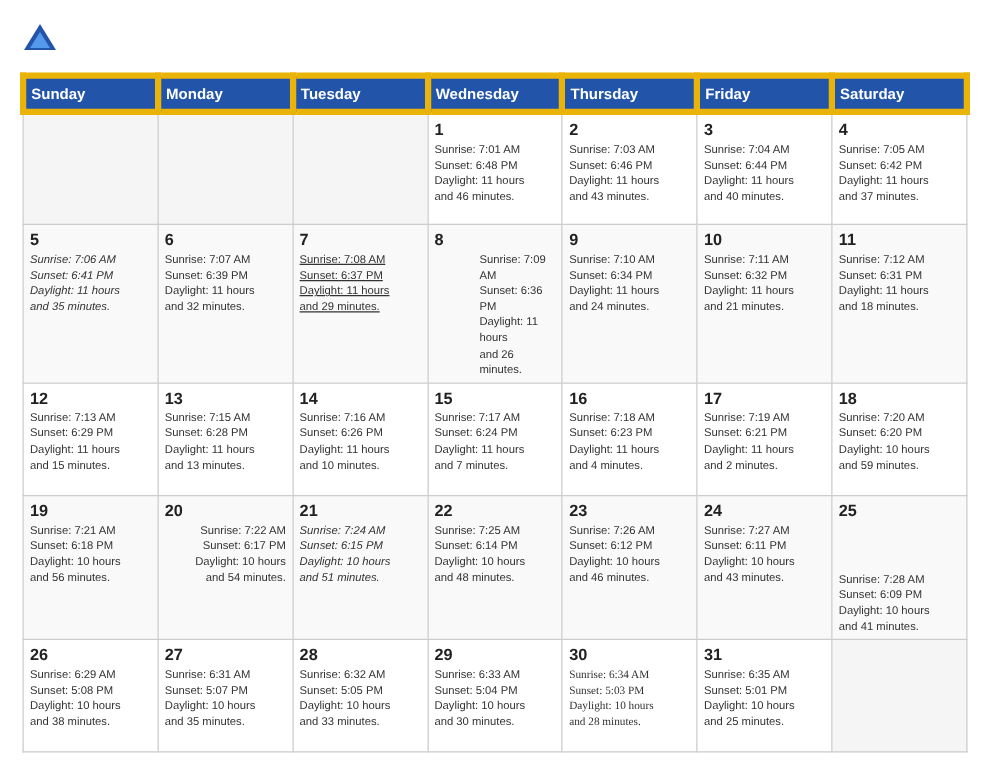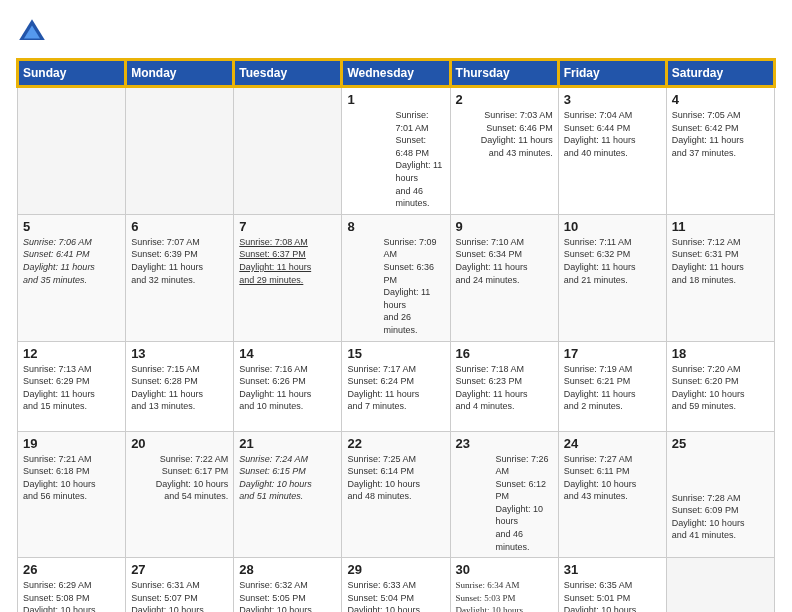--- a/index.html
+++ b/index.html
@@ -49,21 +49,21 @@
       border-collapse: collapse;
       table-layout: fixed;
     }
     th {
       background-color: #2255aa;
       color: #fff;
       font-size: 12px;
       font-weight: bold;
       padding: 5px 4px;
       text-align: left;
-      border: 3px solid #eab308;
+      border: 5px solid #eab308;
     }
     td {
       border: 1px solid #ccc;
       vertical-align: top;
       padding: 4px 5px;
       font-size: 9.5px;
       color: #333;
       height: 90px;
       background: #fff;
     }
@@ -121,28 +121,28 @@
         <th>Saturday</th>
       </tr>
   </thead>
   <tbody id="calendar-body">
       <tr>
         <td class="empty"></td>
         <td class="empty"></td>
         <td class="empty"></td>
         <td>
           <span class="day-num">1</span>
-          <div class="day-info" style="white-space: pre-line; margin-left: 48px;">Sunrise: 7:01 AM
+          <div class="day-info" style="white-space: pre-line;">Sunrise: 7:01 AM
 Sunset: 6:48 PM
 Daylight: 11 hours
 and 46 minutes.</div>
         </td>
         <td>
           <span class="day-num">2</span>
-          <div class="day-info" style="white-space: pre-line; text-align: right;">Sunrise: 7:03 AM
+          <div class="day-info" style="white-space: pre-line;">Sunrise: 7:03 AM
 Sunset: 6:46 PM
 Daylight: 11 hours
 and 43 minutes.</div>
         </td>
         <td>
           <span class="day-num">3</span>
           <div class="day-info" style="white-space: pre-line;">Sunrise: 7:04 AM
 Sunset: 6:44 PM
 Daylight: 11 hours
 and 40 minutes.</div>
@@ -281,21 +281,21 @@
         </td>
         <td>
           <span class="day-num">22</span>
           <div class="day-info" style="white-space: pre-line;">Sunrise: 7:25 AM
 Sunset: 6:14 PM
 Daylight: 10 hours
 and 48 minutes.</div>
         </td>
         <td>
           <span class="day-num">23</span>
-          <div class="day-info" style="white-space: pre-line; margin-left: 40px;">Sunrise: 7:26 AM
+          <div class="day-info" style="white-space: pre-line;">Sunrise: 7:26 AM
 Sunset: 6:12 PM
 Daylight: 10 hours
 and 46 minutes.</div>
         </td>
         <td>
           <span class="day-num">24</span>
           <div class="day-info" style="white-space: pre-line;">Sunrise: 7:27 AM
 Sunset: 6:11 PM
 Daylight: 10 hours
 and 43 minutes.</div>

